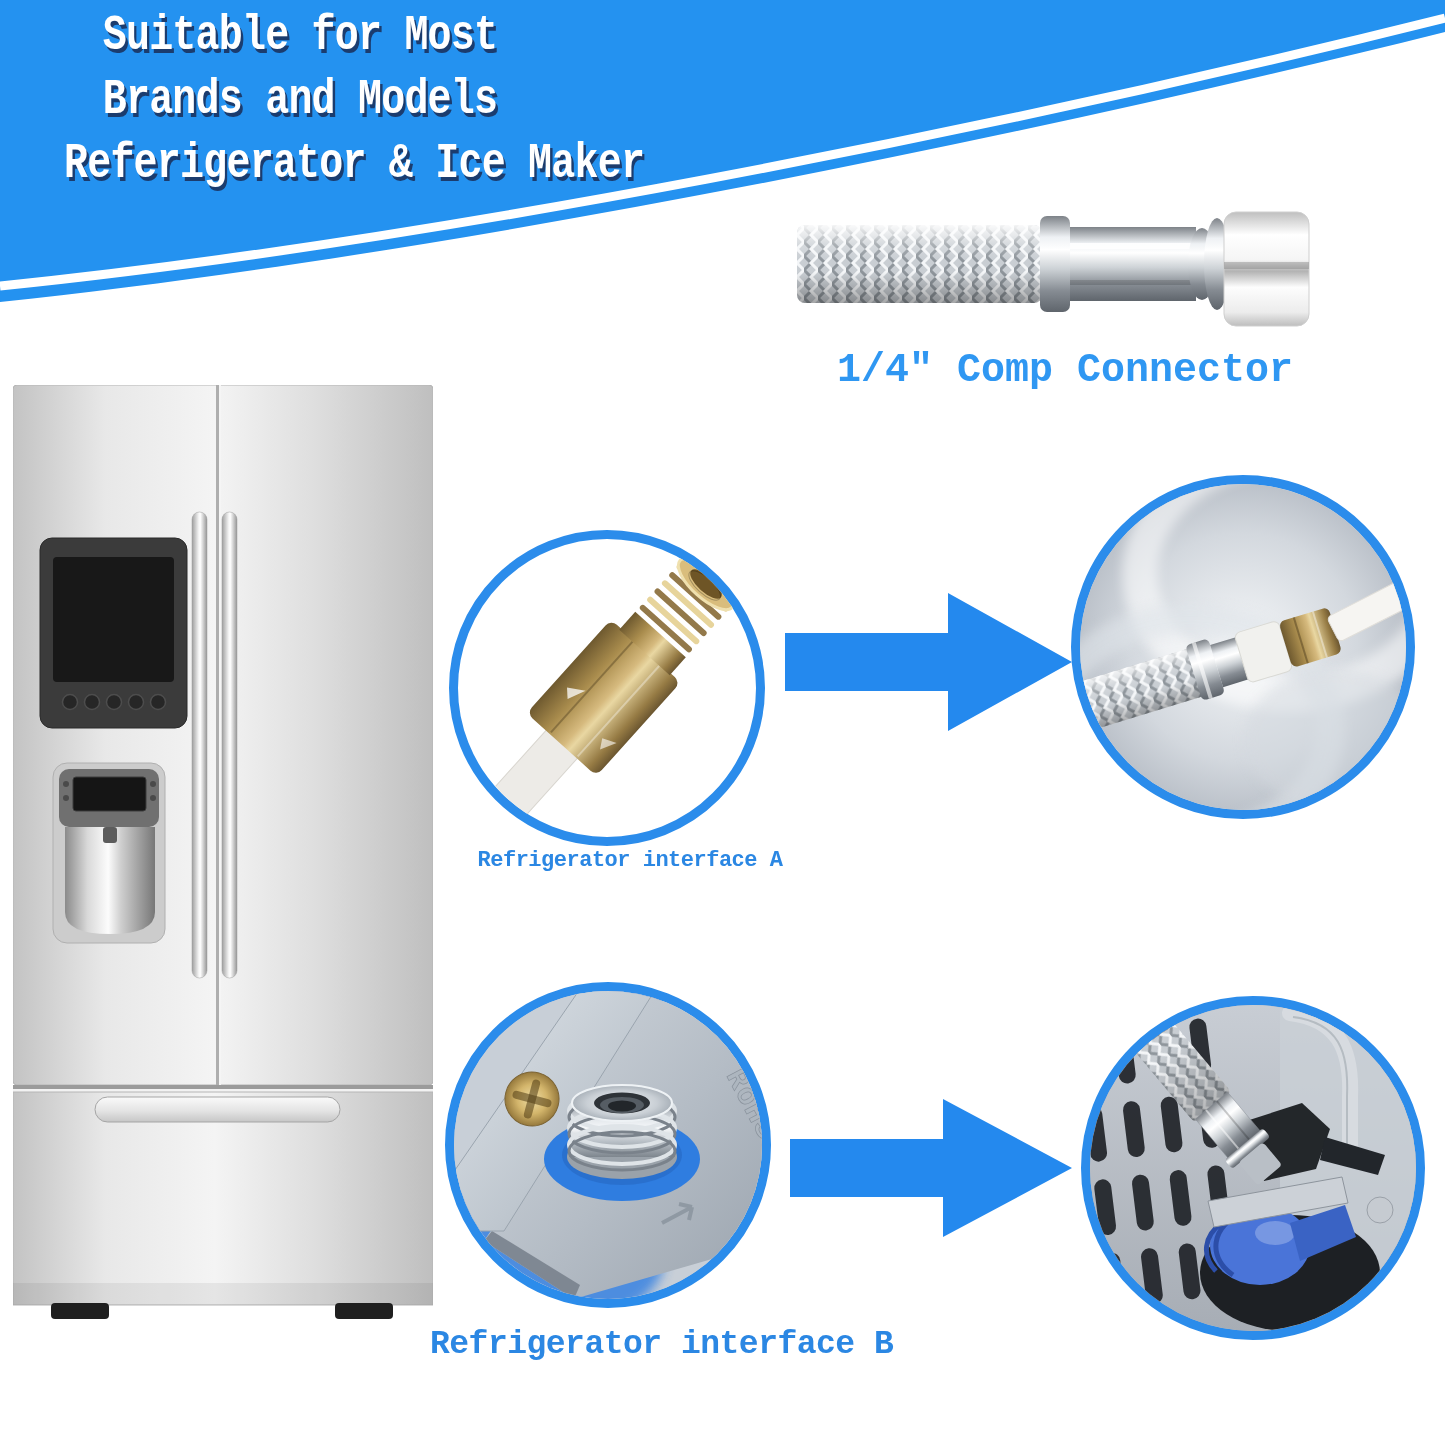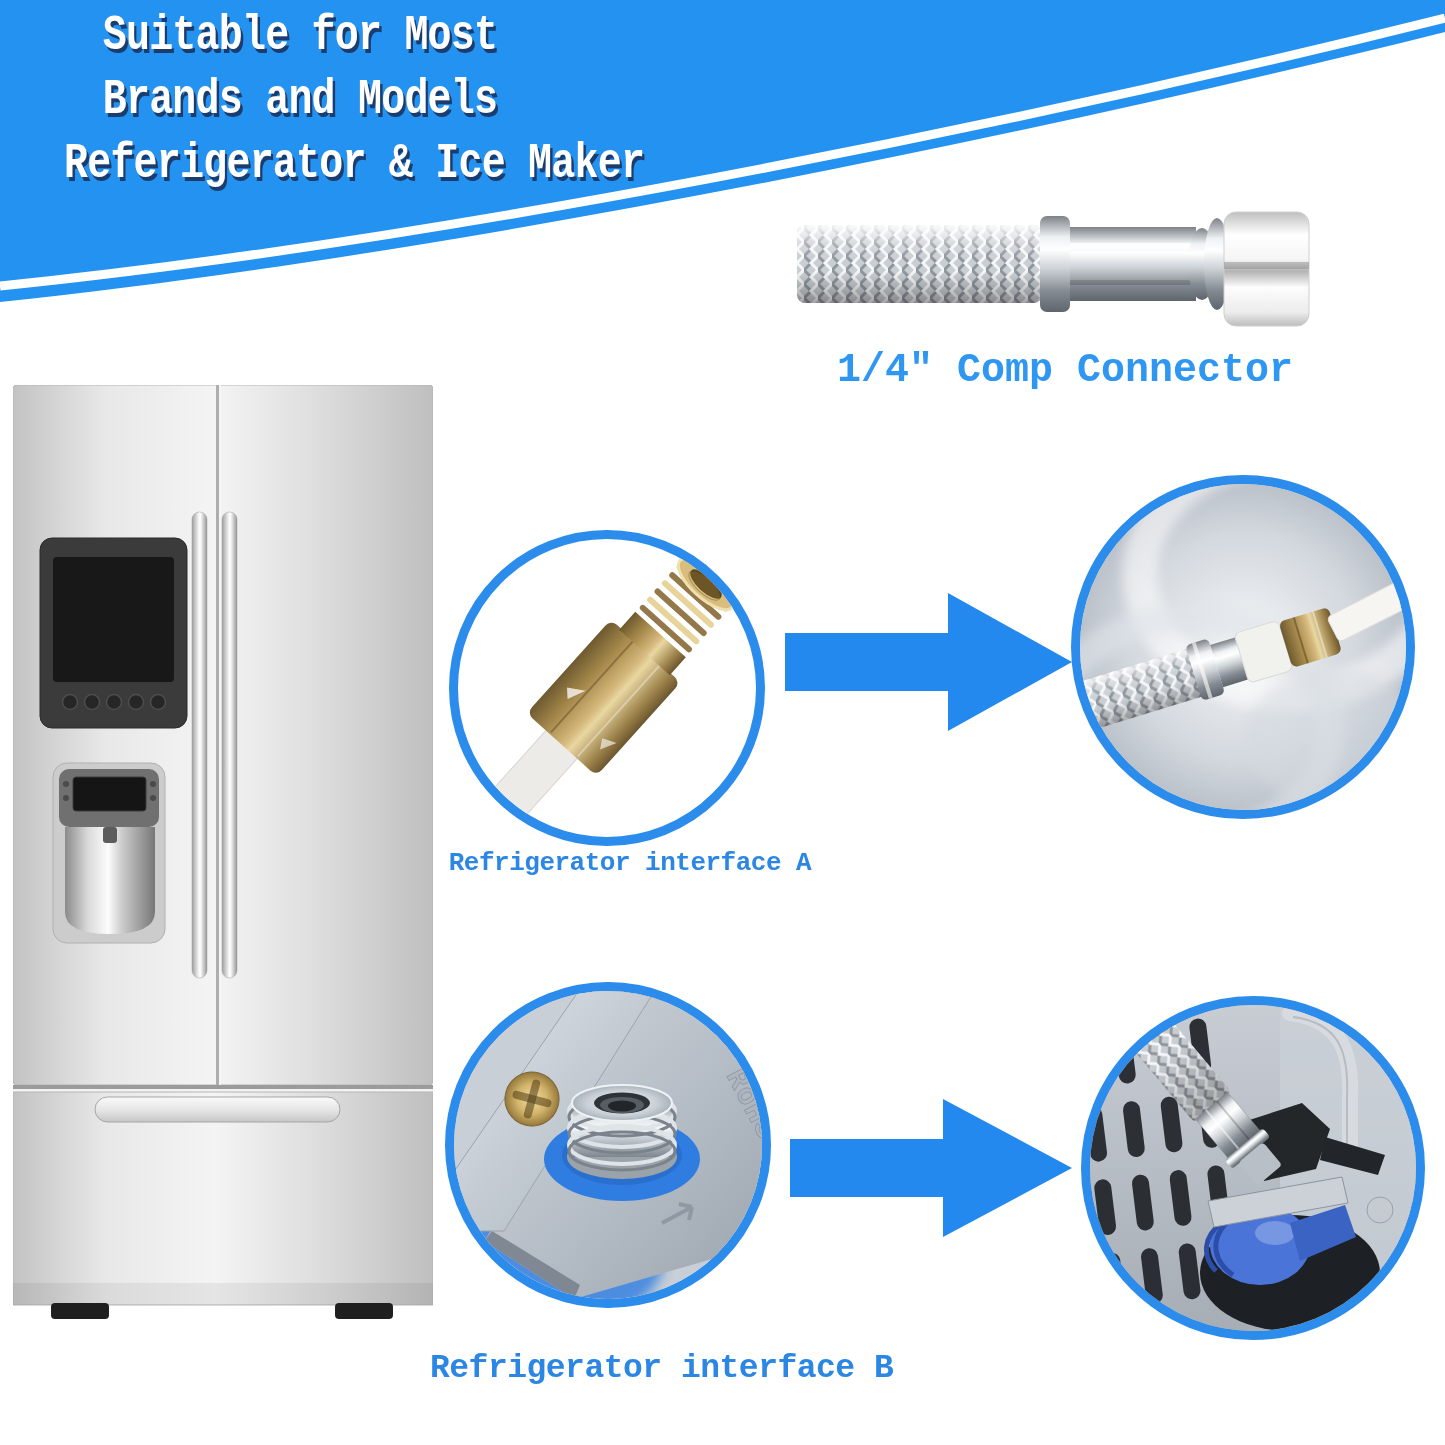--- a/index.html
+++ b/index.html
@@ -8,22 +8,22 @@
   .abs{position:absolute;}
   svg{display:block;}
   
   .headline{left:5px;top:4px;width:590px;text-align:center;color:#ffffff;
             font-weight:bold;font-size:50px;line-height:64px;letter-spacing:-1px;
             text-shadow:3px 4px 0 #1b3c6e;transform:scaleX(.8);transform-origin:295px 0;}
   .headline span{display:block;white-space:nowrap;}
   
   .lbl{color:#2b87e3;font-weight:bold;white-space:nowrap;text-align:center;}
   .lbl-connector{left:800px;top:348px;width:530px;font-size:40px;color:#2f97f2;}
-  .lbl-a{left:430px;top:848px;width:400px;font-size:26px;letter-spacing:-.5px;}
-  .lbl-b{left:430px;top:1326px;width:400px;font-size:33px;letter-spacing:-.5px;margin-top:24px;}
+  .lbl-a{left:430px;top:848px;width:400px;font-size:22px;letter-spacing:-.5px;}
+  .lbl-b{left:430px;top:1326px;width:400px;font-size:33px;letter-spacing:-.5px;}
   
   .circle{border:9px solid #2b8ceb;border-radius:50%;box-sizing:border-box;overflow:hidden;background:#fff;}
   .circle-a{left:449px;top:530px;width:316px;height:316px;}
   .circle-ra{left:1071px;top:475px;width:344px;height:344px;background:#d7dce2;}
   .circle-b{left:445px;top:982px;width:326px;height:326px;background:#c8cfd7;}
   .circle-rb{left:1081px;top:996px;width:344px;height:344px;background:#b9bec6;}
 </style>
 </head>
 <body>
 

